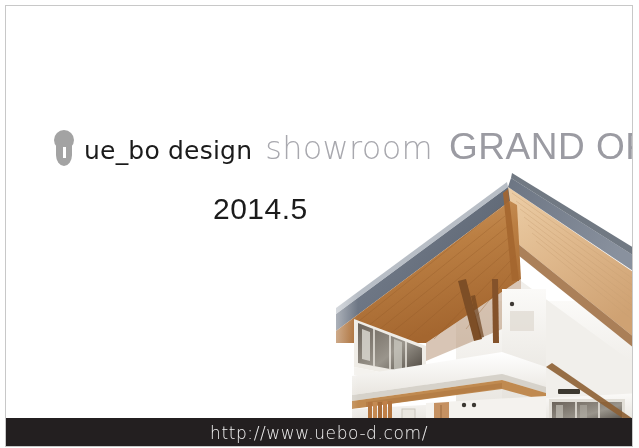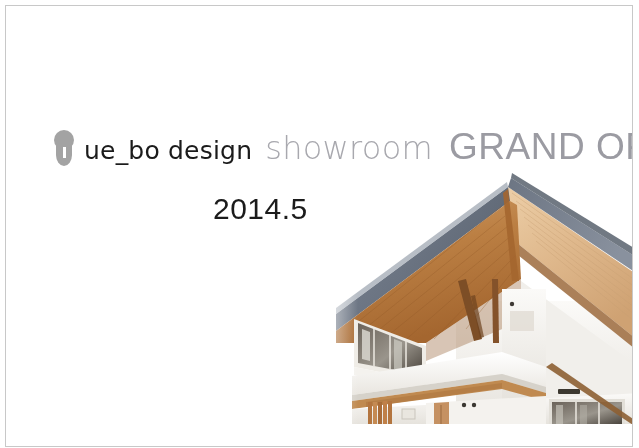--- a/index.html
+++ b/index.html
@@ -335,15 +335,18 @@
 
           <rect x="252" y="218" width="22" height="5" rx="1" fill="#3c3830"></rect>
 
           <path d="M240 196 L333 258 L333 252 L246 192 Z" fill="#8d5f33" opacity="0.9"></path>
 
           <rect x="0" y="0" width="52" height="253" fill="url(#gFadeL)"></rect>
         </g>
       </svg>
     </div>
 
+    <div id="footer-bar">
+      <span id="footer-url">http://www.uebo-d.com/</span>
+    </div>
 
   </div>
 </div>
 
 </body></html>

